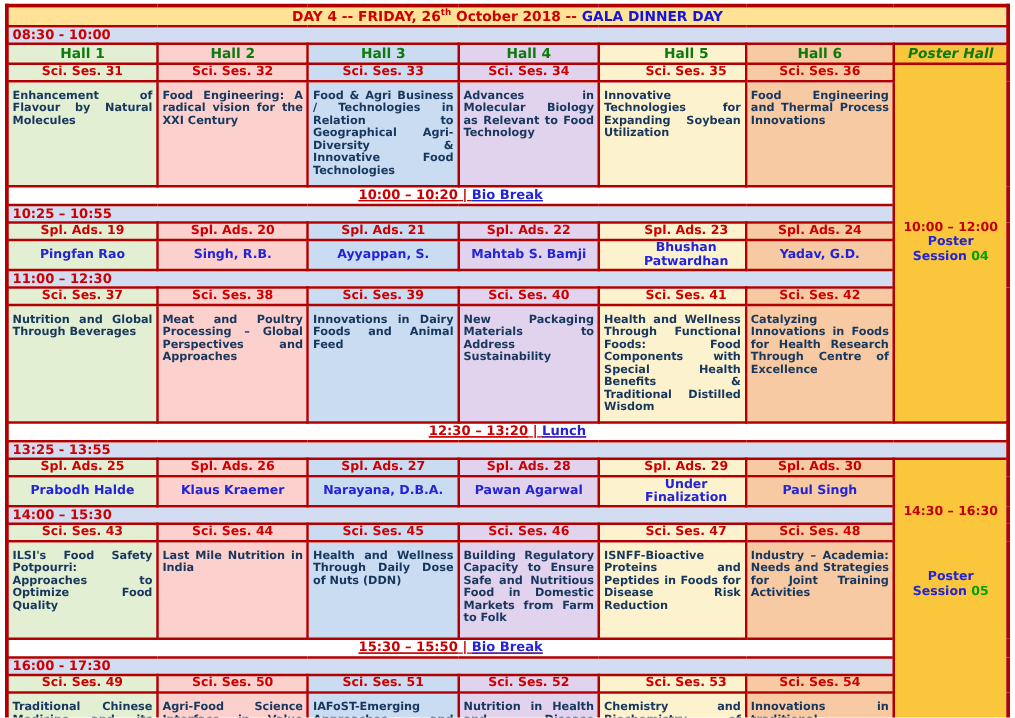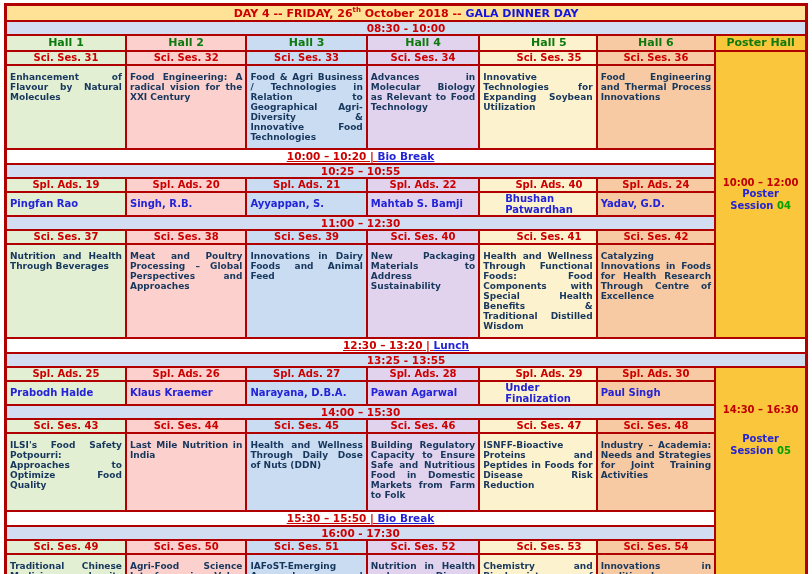--- a/index.html
+++ b/index.html
@@ -17,37 +17,37 @@
   html,body{margin:0;padding:0;background:#FFFFFF;}
   body{width:812px;height:574px;font-family:"DejaVu Sans","Liberation Sans",sans-serif;overflow:hidden;}
   .wrap{padding:3px 4px;}
   table{border-collapse:collapse;table-layout:fixed;width:804px;border:3px solid var(--border);}
   td{border:2px solid var(--border);padding:0 3px;font-weight:bold;overflow:hidden;}
   
   .c1{background:var(--c1);} .c2{background:var(--c2);} .c3{background:var(--c3);}
   .c4{background:var(--c4);} .c5{background:var(--c5);padding-left:25px;} .c6{background:var(--c6);}
   
   .rt td{height:13px;background:var(--titlebg);text-align:center;font-size:11px;color:var(--red);}
-  .rtime td{height:12px;background:var(--timebg);text-align:center;font-size:10.5px;color:var(--red);}
+  .rtime td{height:12px;background:var(--timebg);font-size:10.5px;color:var(--red);}
   .rhall td{height:14px;text-align:center;font-size:11px;color:var(--green);}
   .rcode td{height:12px;text-align:center;font-size:10px;color:var(--red);}
-  .rname td{height:12px;text-align:left;font-size:10px;color:var(--blue);}
+  .rname td{height:12px;text-align:center;font-size:10px;color:var(--blue);}
   .rbreak td{height:13px;background:#FFFFFF;text-align:center;font-size:10.5px;color:var(--red);text-decoration:underline;}
   .rdesc td{vertical-align:top;text-align:justify;color:var(--navy);font-size:9px;line-height:10px;padding:6px 3px;}
   .rd1 td{height:60px;} .rd2 td{height:70px;} .rd3 td{height:64px;} .rd4 td{height:52px;}
   .titleblue{color:#1414E0;margin-top:29px;}
   .sup{vertical-align:super;font-size:7px;}
   .u{text-decoration:underline;}
   .brk-label{color:var(--blue);text-decoration:underline;}
-  .poster-hall-hd{background:var(--gold);}
+  .poster-hall-hd{background:var(--gold);font-style:italic;}
   .poster-cell{background:var(--gold);text-align:center;}
   .pc-time{color:#C00000;font-size:10px;font-weight:bold;}
   .pc-label{color:var(--blue);font-size:10px;font-weight:bold;line-height:12px;}
   .pc1{vertical-align:middle;} .pc1 .pc-time{}
-  .pc2{vertical-align:top;padding-top:36px;} .pc2 .pc-time{margin-bottom:18px;}
+  .pc2{vertical-align:top;padding-top:36px;} .pc2 .pc-time{margin-bottom:41px;}
   .grn{color:var(--brightgreen);}
 </style>
 </head>
 <body>
 
 <div class="wrap">
 <table>
   <colgroup>
     <col style="width:120px">
         <col style="width:120px">
@@ -105,21 +105,21 @@
 
   <tr class="rtime">
           <td colspan="6">10:25 – 10:55</td>
         </tr>
 
   <tr class="rcode">
     <td class="c1">Spl. Ads. 19</td>
     <td class="c2">Spl. Ads. 20</td>
     <td class="c3">Spl. Ads. 21</td>
     <td class="c4">Spl. Ads. 22</td>
-    <td class="c5">Spl. Ads. 40</td>
+    <td class="c5">Spl. Ads. 23</td>
     <td class="c6">Spl. Ads. 24</td>
   </tr>
 
   <tr class="rname">
     <td class="c1">Pingfan Rao</td>
     <td class="c2">Singh, R.B.</td>
     <td class="c3">Ayyappan, S.</td>
     <td class="c4">Mahtab S. Bamji</td>
     <td class="c5">Bhushan Patwardhan</td>
     <td class="c6">Yadav, G.D.</td>
@@ -132,21 +132,21 @@
   <tr class="rcode">
     <td class="c1">Sci. Ses. 37</td>
     <td class="c2">Sci. Ses. 38</td>
     <td class="c3">Sci. Ses. 39</td>
     <td class="c4">Sci. Ses. 40</td>
     <td class="c5">Sci. Ses. 41</td>
     <td class="c6">Sci. Ses. 42</td>
   </tr>
 
   <tr class="rdesc rd2">
-    <td class="c1">Nutrition and Health Through Beverages</td>
+    <td class="c1">Nutrition and Global Through Beverages</td>
     <td class="c2">Meat and Poultry Processing – Global Perspectives and Approaches</td>
     <td class="c3">Innovations in Dairy Foods and Animal Feed</td>
     <td class="c4">New Packaging Materials to Address Sustainability</td>
     <td class="c5">Health and Wellness Through Functional Foods: Food Components with Special Health Benefits &amp; Traditional Distilled Wisdom</td>
     <td class="c6">Catalyzing Innovations in Foods for Health Research Through Centre of Excellence</td>
   </tr>
 
   <tr class="rbreak">
     <td colspan="7"><span class="u">12:30 – 13:20</span><span> | </span><span class="brk-label">Lunch</span></td>
   </tr>

